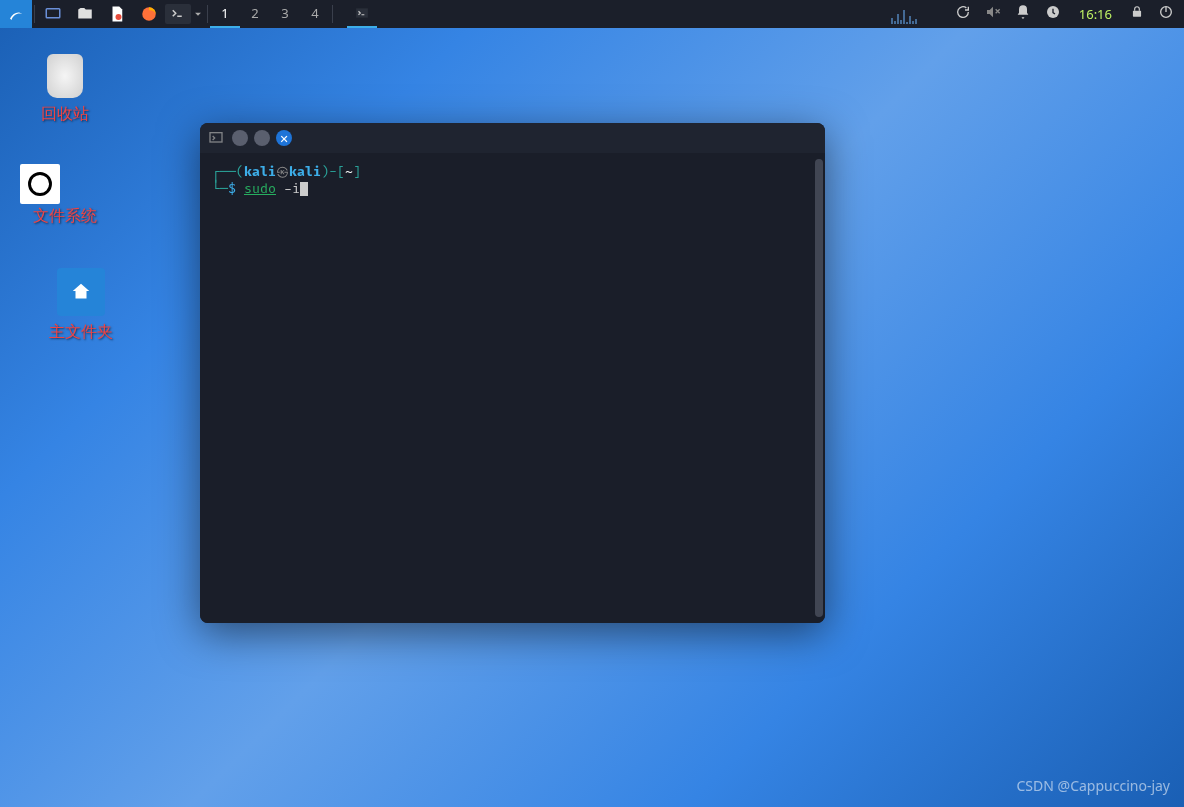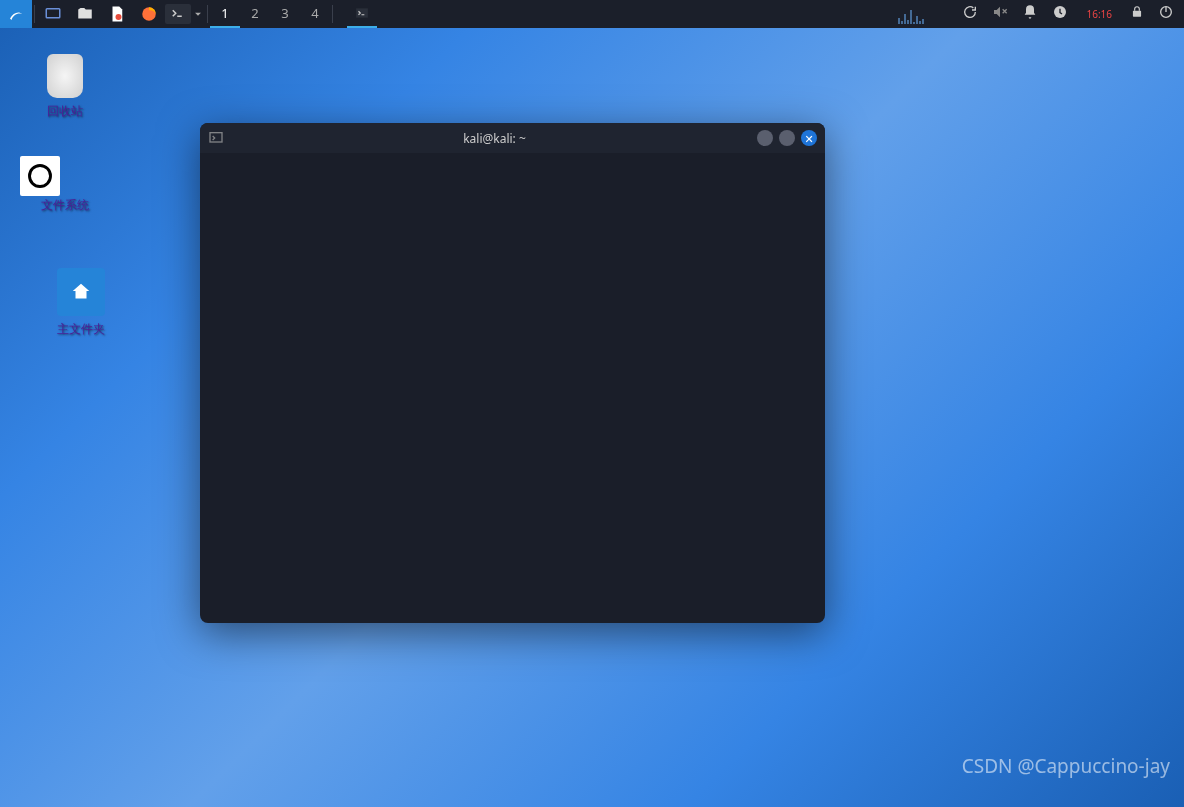--- a/index.html
+++ b/index.html
@@ -57,30 +57,30 @@
   width: 30px;
   height: 28px;
   display: flex;
   align-items: center;
   justify-content: center;
   border-bottom: 2px solid #3daee9;
   margin-left: 12px;
 }
 
 .sys-icon { color: #ccc; cursor: pointer; }
-.clock { color: #ef4444; font-size: 10px; padding: 0 4px; }
+.clock { color: #bef264; font-size: 13px; padding: 0 4px; }
 
 
 .desktop { position: absolute; top: 28px; left: 0; right: 0; bottom: 0; }
 .desk-icon {
   position: absolute;
   width: 90px;
   text-align: center;
-  color: #4c1d95;
-  font-size: 12px;
+  color: #ef4444;
+  font-size: 16px;
   cursor: pointer;
 }
 .desk-icon .icon-bg {
   width: 48px;
   height: 48px;
   margin: 0 auto 4px;
   display: flex;
   align-items: center;
   justify-content: center;
   border-radius: 4px;
@@ -157,23 +157,23 @@
 
 .prompt-line2 .corner { color: #2aa198; }
 .prompt-line2 .dollar { color: #3daee9; }
 .prompt-line2 .sudo { color: #27ae60; text-decoration: underline; }
 .prompt-line2 .args { color: #ccc; }
 .cursor-block { display:inline-block; width:8px; height:14px; background:#ccc; vertical-align:middle; }
 
 .watermark {
   position: absolute;
   right: 14px;
-  bottom: 28px;
+  bottom: 12px;
   color: rgba(255,255,255,0.55);
-  font-size: 19px;
+  font-size: 14px;
 }
 
 .network-graph {
   width: 50px; height: 20px;
   display:flex; align-items:flex-end; gap:1px;
   opacity:0.5;
 }
 .network-graph i { width:2px; background:#6db4ff; }
 </style>
 </head>
@@ -283,21 +283,21 @@
         </svg>
     </span>
   </div>
 </div>
 
 <div class="desktop">
   <div class="desk-icon" style="left:20px; top:26px;">
     <div class="trash-icon"></div>
     <div class="label">回收站</div>
   </div>
-  <div class="desk-icon" style="left:20px; top:128px;">
+  <div class="desk-icon" style="left:20px; top:136px;">
     <div class="fs-icon">
       <svg width="28" height="28" viewBox="0 0 24 24">
           <circle cx="12" cy="12" r="9" fill="none" stroke="#000" stroke-width="2.5"></circle>
         </svg>
     </div>
     <div class="label">文件系统</div>
   </div>
   <div class="desk-icon" style="left:36px; top:240px;">
     <div class="icon-bg home-folder">
       <svg width="22" height="22" viewBox="0 0 24 24" fill="#fff">
@@ -308,23 +308,33 @@
   </div>
 
   <div class="terminal-window">
     <div class="titlebar">
       <span class="titlebar-icon">
         <svg viewBox="0 0 24 24" fill="none" stroke="#aaa" stroke-width="2">
             <rect x="3" y="4" width="18" height="14"></rect>
             <path d="M7 9l3 3-3 3"></path>
           </svg>
       </span>
-      <span class="titlebar-title">kali@kali: ~</span>
       <div class="win-controls">
         <div class="win-btn win-min"></div>
         <div class="win-btn win-max"></div>
         <div class="win-btn win-close">✕</div>
       </div>
     </div>
+    <div class="terminal-body">
+      <div class="prompt-line1">
+        <span class="bracket">┌──(</span><span class="user">kali</span><span class="at">㉿</span><span class="host">kali</span><span class="bracket">)-[</span><span class="path">~</span><span class="bracket">]</span>
+      </div>
+      <div class="prompt-line2">
+        <span class="corner">└─</span><span class="dollar">$</span> <span class="sudo">sudo</span> <span class="args">-i</span><span class="cursor-block"></span>
+      </div>
+      <div class="scrollbar-track">
+        <div class="scrollbar-thumb"></div>
+      </div>
+    </div>
   </div>
 
   <div class="watermark">CSDN @Cappuccino-jay</div>
 </div>
 
 </body></html>

